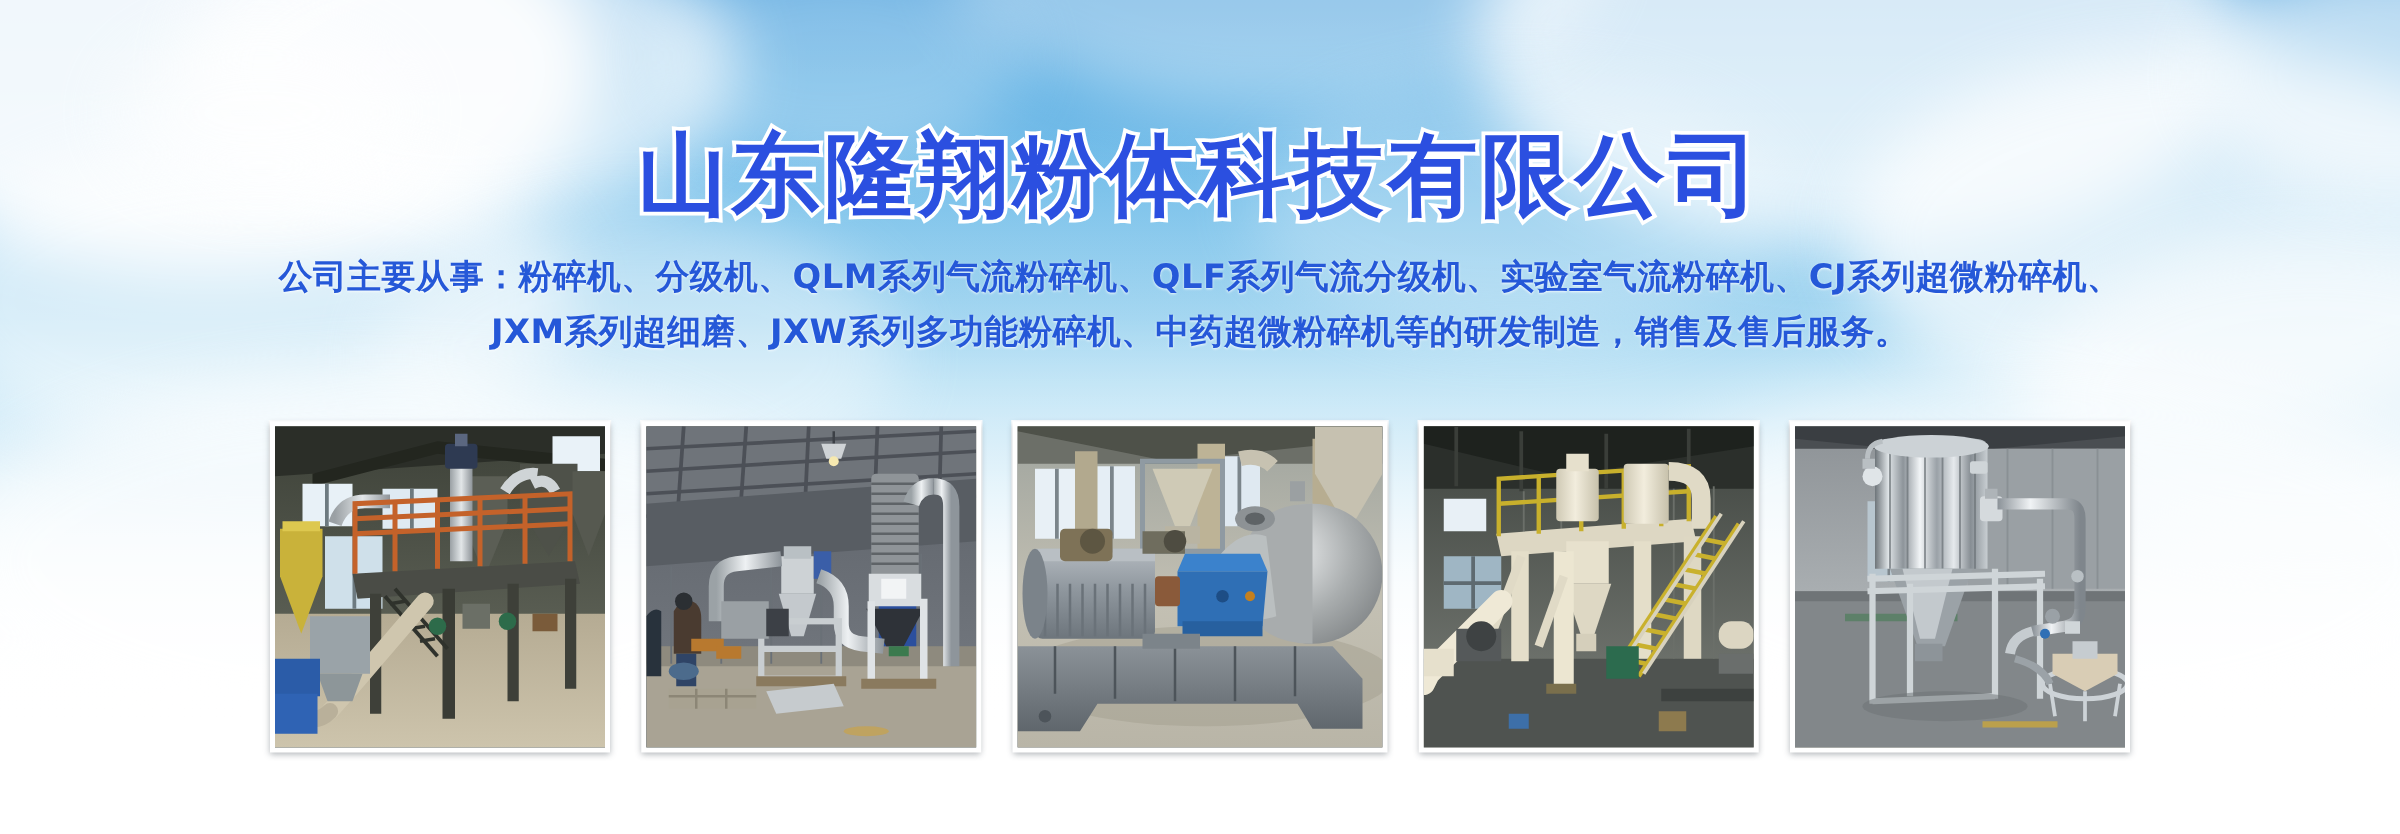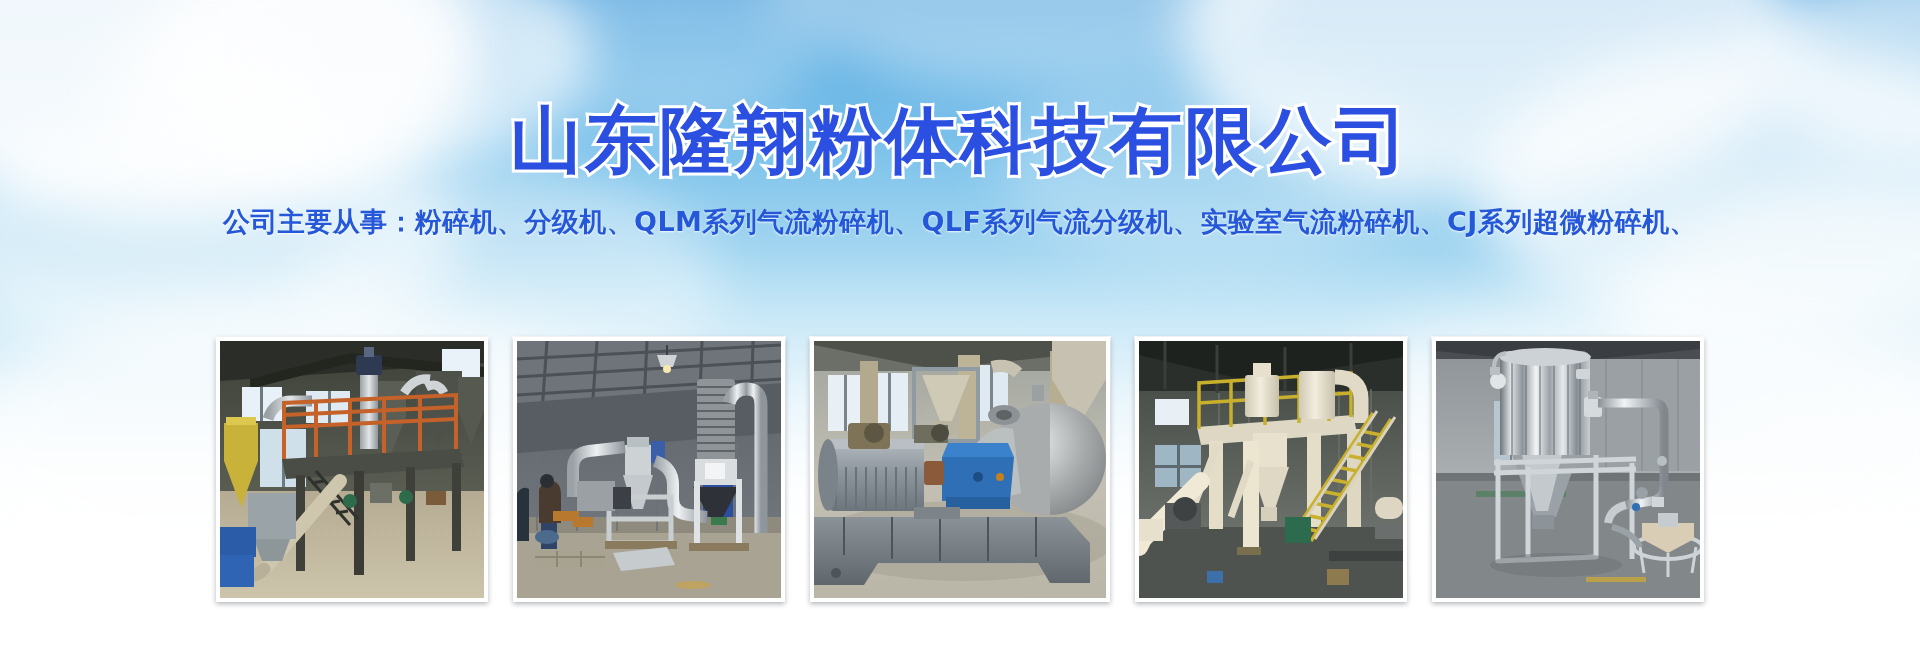--- a/index.html
+++ b/index.html
@@ -113,20 +113,21 @@
   <div class="cloud c12"></div>
   <div class="cloud c13"></div>
   <div class="cloud c14"></div>
 
   <div class="title-wrap">
     <h1 class="title">山东隆翔粉体科技有限公司</h1>
   </div>
 
   <div class="subtitle">
     <span class="line">公司主要从事：粉碎机、分级机、QLM系列气流粉碎机、QLF系列气流分级机、实验室气流粉碎机、CJ系列超微粉碎机、</span>
+    <span class="line">JXM系列超细磨、JXW系列多功能粉碎机、中药超微粉碎机等的研发制造，销售及售后服务。</span>
   </div>
 
   <div class="photos">
 
     <div class="photo">
       <div class="pimg">
         <svg viewBox="0 0 264 257" preserveAspectRatio="none" aria-hidden="true">
           <defs>
             <linearGradient id="p1wall" x1="0" y1="0" x2="0" y2="1">
               <stop offset="0" stop-color="#3d4138"></stop>

